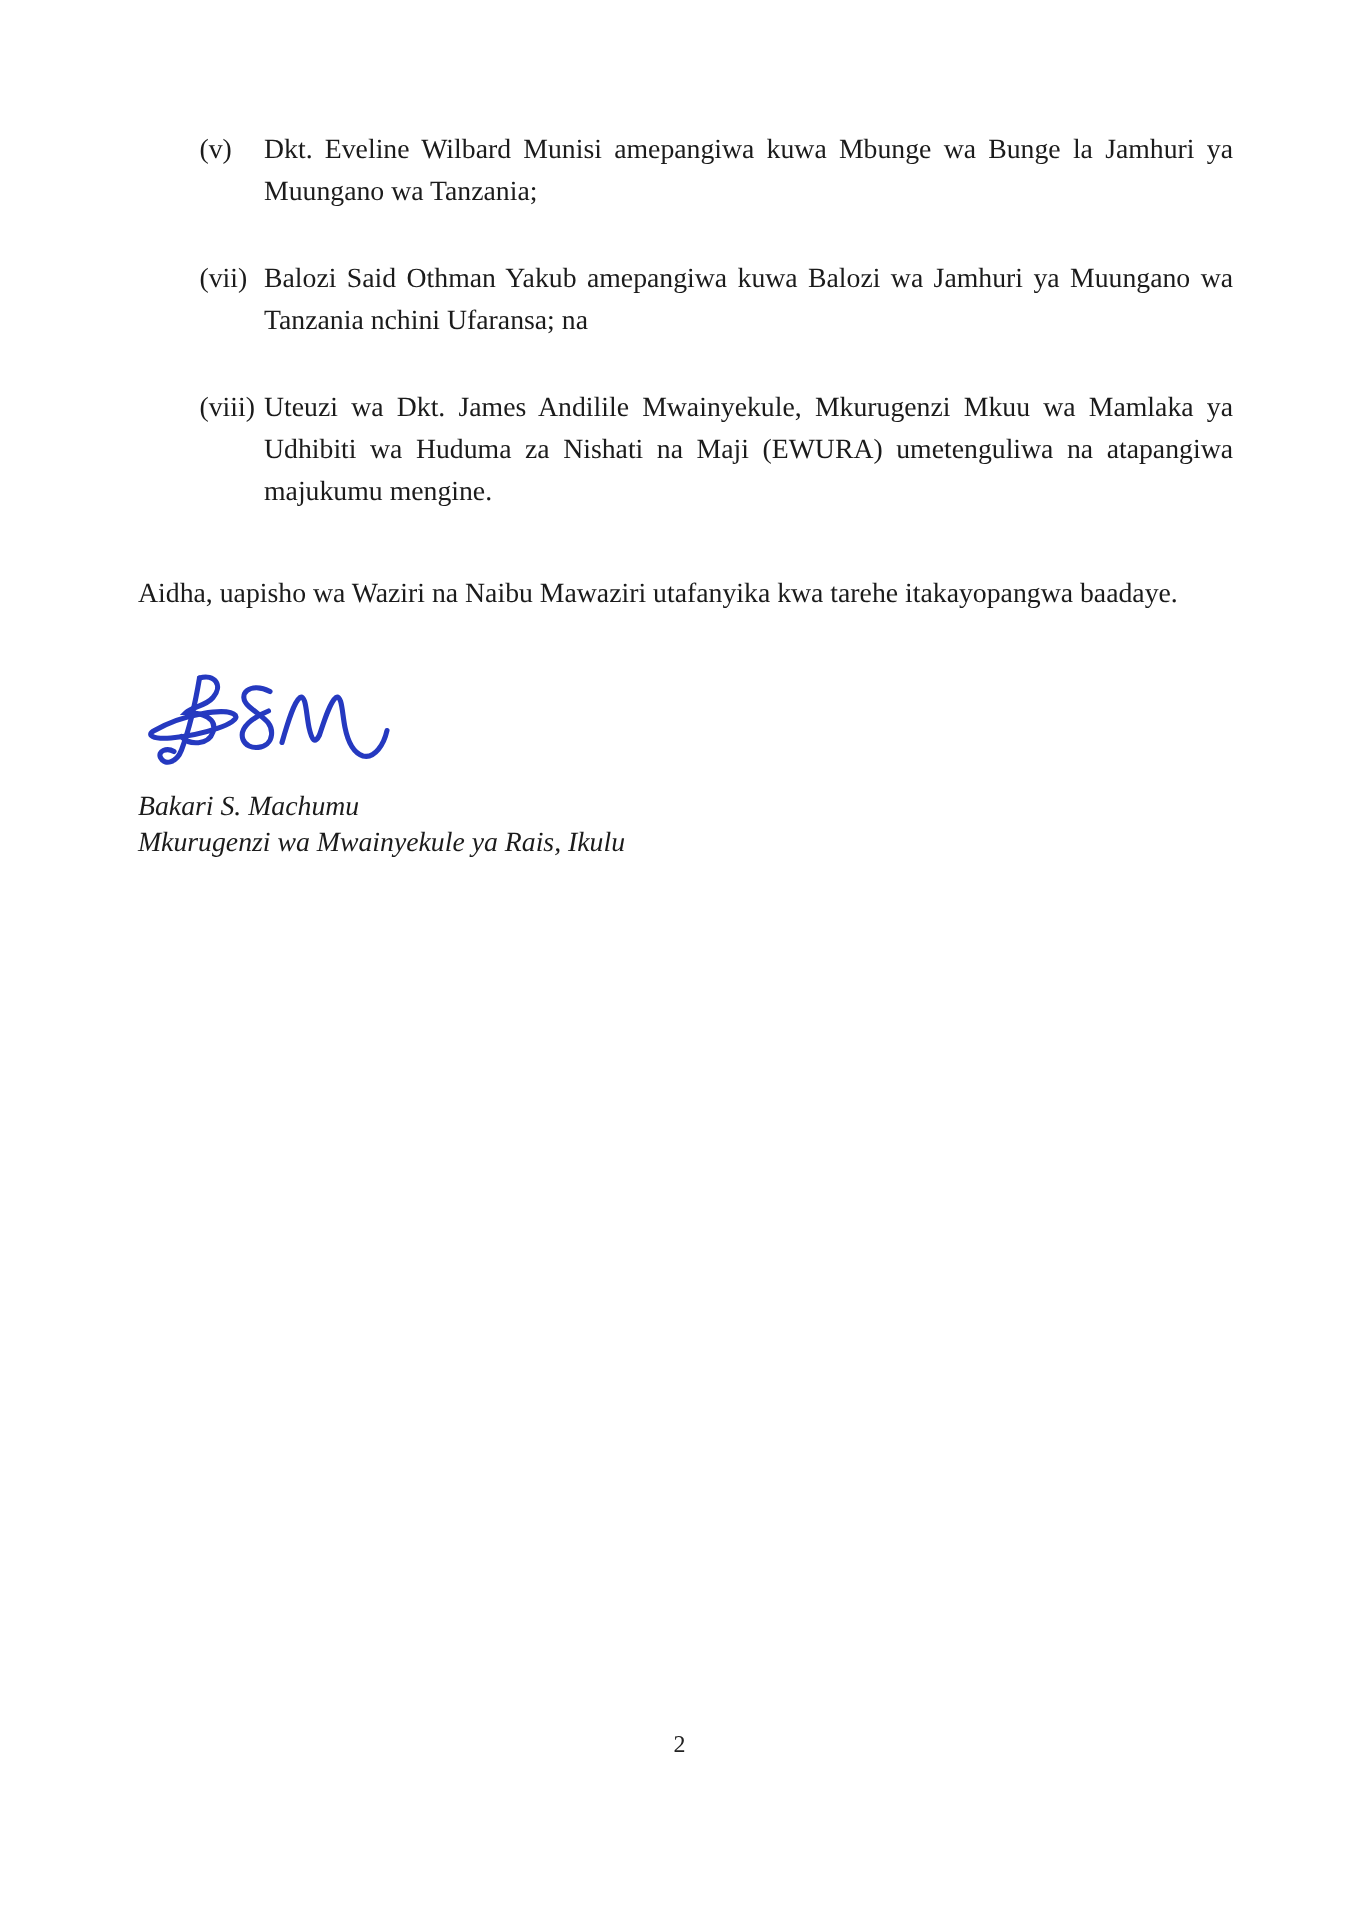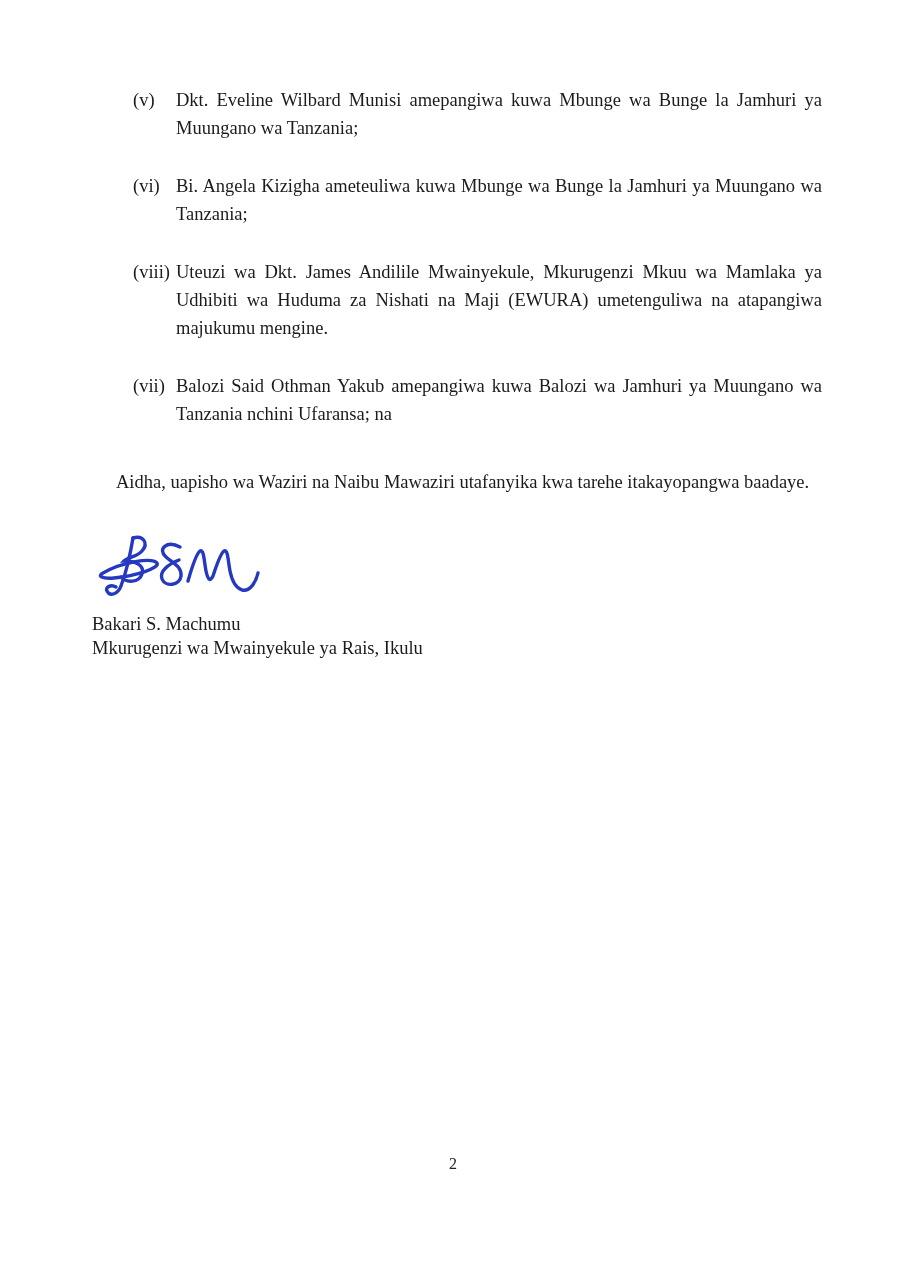--- a/index.html
+++ b/index.html
@@ -34,24 +34,24 @@
   }
   .list-marker.wide {
     
     letter-spacing: 0px;
   }
   .closing-paragraph {
     margin-top: 40px;
     font-size: 18.5px;
     line-height: 28px;
     text-align: justify;
-    margin-left: 24px;
   }
   .signature-block {
     margin-top: 36px;
+    font-style: italic;
   }
   .signature-scribble {
     display: block;
     margin-left: 2px;
   }
   .signer {
     margin-top: 10px;
     font-size: 18.5px;
     line-height: 24px;
   }
@@ -68,33 +68,29 @@
 </head>
 <body>
 
 <div class="page">
 
   <div class="list-item">
     <span class="list-marker">(v)</span>
     <span>Dkt. Eveline Wilbard Munisi amepangiwa kuwa Mbunge wa Bunge la Jamhuri ya Muungano wa Tanzania;</span>
   </div>
 
+
   <div class="list-item">
-    <span class="list-marker">(vi)</span>
-    <span>Bi. Angela Kizigha ameteuliwa kuwa Mbunge wa Bunge la Jamhuri ya Muungano wa Tanzania;</span>
+    <span class="list-marker">(vii)</span>
+    <span>Balozi Said Othman Yakub amepangiwa kuwa Balozi wa Jamhuri ya Muungano wa Tanzania nchini Ufaransa; na</span>
   </div>
 
   <div class="list-item">
     <span class="list-marker wide">(viii)</span>
     <span>Uteuzi wa Dkt. James Andilile Mwainyekule, Mkurugenzi Mkuu wa Mamlaka ya Udhibiti wa Huduma za Nishati na Maji (EWURA) umetenguliwa na atapangiwa majukumu mengine.</span>
-  </div>
-
-  <div class="list-item">
-    <span class="list-marker">(vii)</span>
-    <span>Balozi Said Othman Yakub amepangiwa kuwa Balozi wa Jamhuri ya Muungano wa Tanzania nchini Ufaransa; na</span>
   </div>
 
   <p class="closing-paragraph">Aidha, uapisho wa Waziri na Naibu Mawaziri utafanyika kwa tarehe itakayopangwa baadaye.</p>
 
   <div class="signature-block">
     <svg class="signature-scribble" width="170" height="70" viewBox="0 0 170 70" fill="none" xmlns="http://www.w3.org/2000/svg">
       <g stroke="#2539c0" stroke-width="3.4" stroke-linecap="round" fill="none">
 
         <path d="M 39,6 C 37,18 33,38 27,54 C 24,62 16,65 13,59 C 11,55 17,52 22,55"></path>
 

